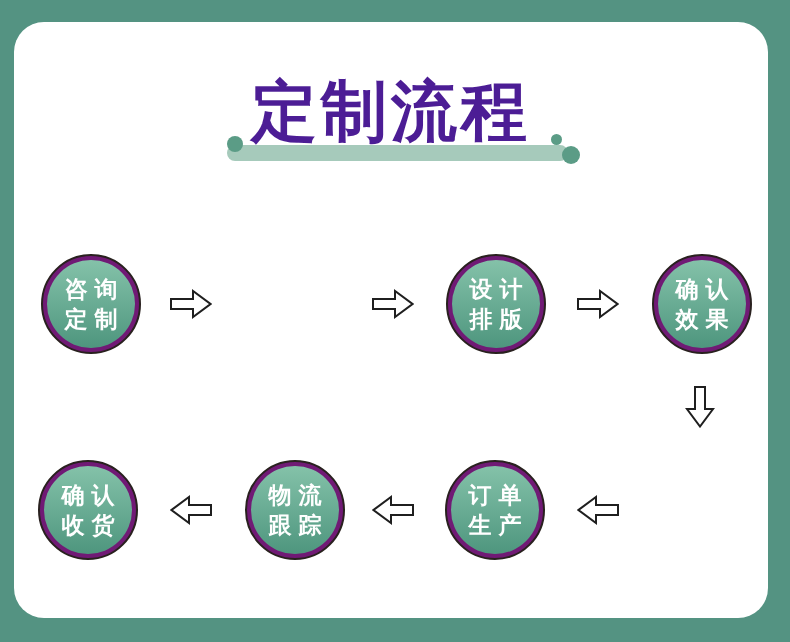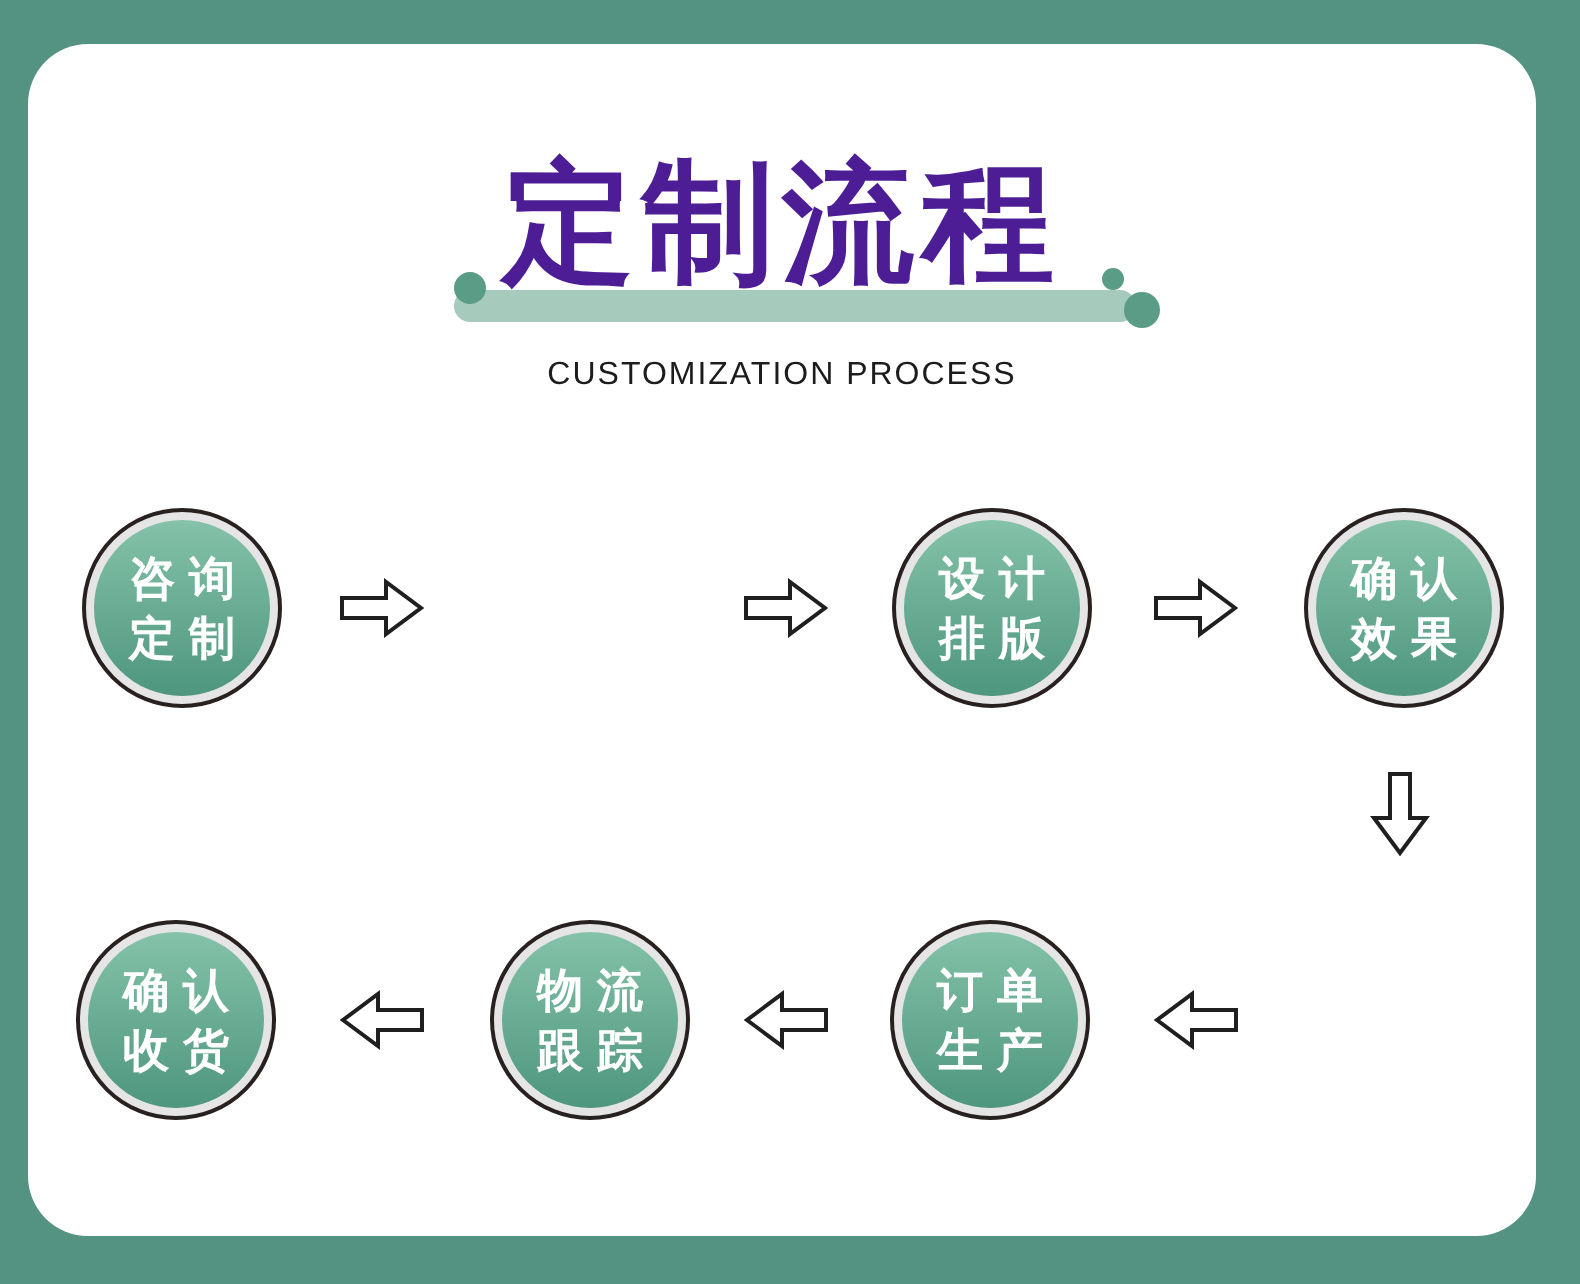--- a/index.html
+++ b/index.html
@@ -56,21 +56,21 @@
     color: #1c1c1c;
     z-index: 3;
   }
 
   
   .step-circle {
     position: absolute;
     width: 100px; height: 100px;
     border-radius: 50%;
     border: 2px solid #29211f;
-    background: #e5e5e5;
+    background: #701a75;
     display: flex;
     align-items: center;
     justify-content: center;
   }
   .step-inner {
     width: 88px; height: 88px;
     border-radius: 50%;
     background: linear-gradient(180deg, #84c2a9 0%, #4e967e 100%);
     display: flex;
     flex-direction: column;
@@ -116,21 +116,20 @@
 </head>
 <body>
 
 <div class="card">
 
   <div class="accent-bar"></div>
   <div class="accent-dot dot-left"></div>
   <div class="accent-dot dot-right-small"></div>
   <div class="accent-dot dot-right-big"></div>
   <h1 class="title">定制流程</h1>
-  <div class="subtitle">CUSTOMIZATION PROCESS</div>
 
   <div class="step-circle c1">
     <div class="step-inner">
       <span class="step-line">咨询</span>
       <span class="step-line">定制</span>
     </div>
   </div>
   <div class="step-circle c3">
     <div class="step-inner">
       <span class="step-line">设计</span>

